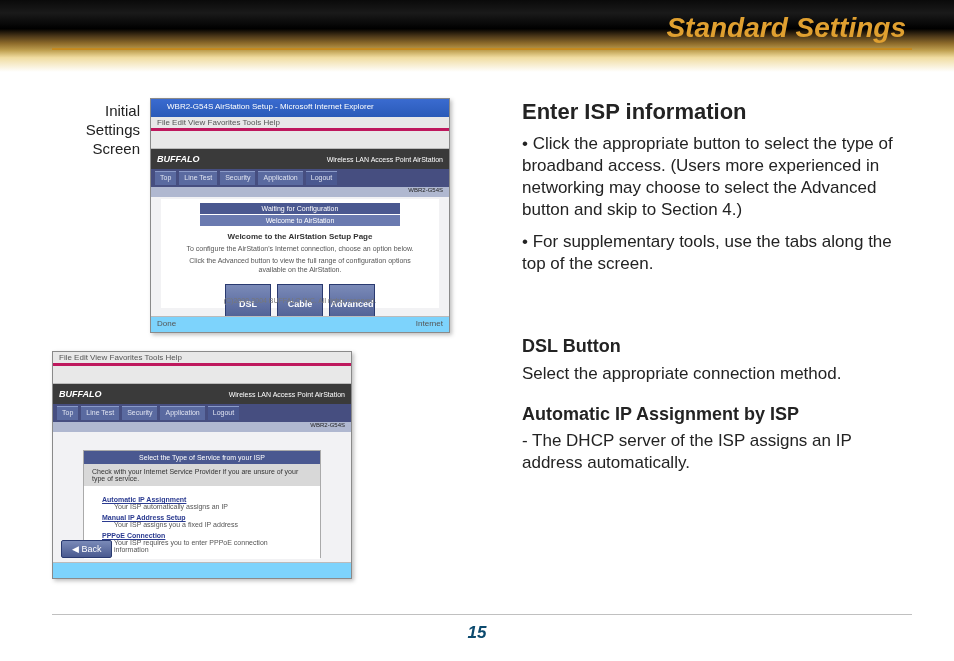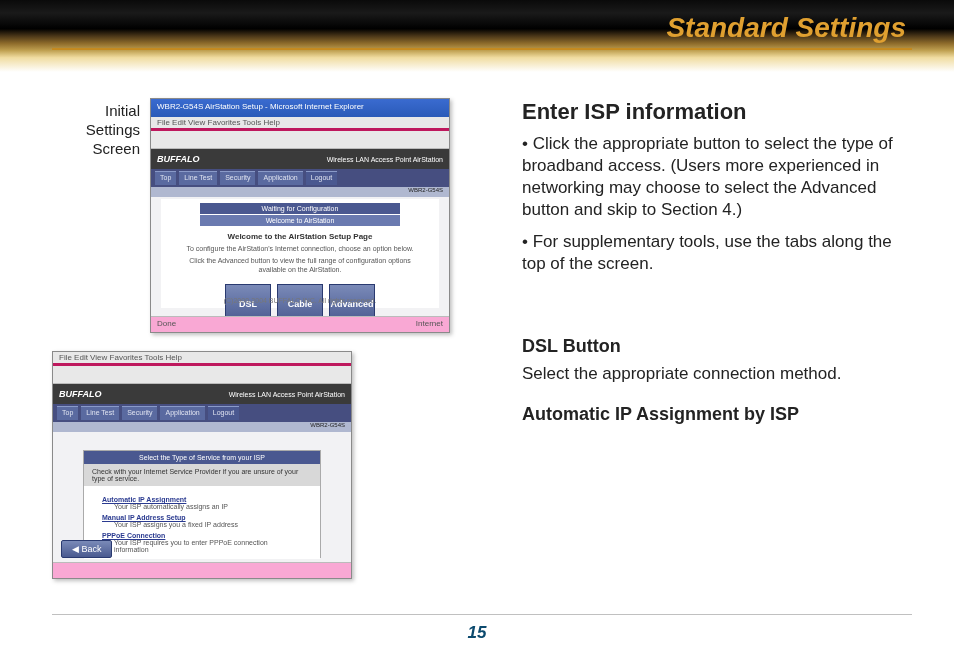--- a/index.html
+++ b/index.html
@@ -72,21 +72,21 @@
     box-shadow: 2px 2px 4px rgba(0,0,0,.25);
     position: relative;
     overflow: hidden;
   }
   .shot2 { height: 228px; }
   .ie-title {
     height: 18px;
     background: linear-gradient(#3a6bd0,#2a5ab8);
     color: #fff;
     font-size: 8px;
-    padding: 3px 6px;
+    padding: 3px 16px;
     white-space: nowrap;
   }
   .ie-menu {
     height: 14px;
     background: #e8e8e8;
     font-size: 8px;
     color: #555;
     padding: 1px 6px;
     border-bottom: 3px solid #be185d;
   }
@@ -201,21 +201,21 @@
     bottom: 28px;
     left: 0; right: 0;
     text-align: center;
     font-size: 7px;
     color: #777;
   }
   .status-bar {
     position: absolute;
     bottom: 0; left: 0; right: 0;
     height: 16px;
-    background: #f9a8d4;
+    background: #7dd3fc;
     border-top: 1px solid #bbb;
     font-size: 8px;
     color: #555;
     padding: 2px 6px;
     display: flex;
     justify-content: space-between;
   }
   
   .sel-band {
     background: #4a5890;
@@ -384,19 +384,20 @@
     <p>• Click the appropriate button to select the type of broadband access.  (Users more experienced in networking may choose to select the Advanced button and skip to Section 4.)</p>
     <p>• For supplementary tools, use the tabs along the top of the screen.</p>
 
     <div class="sec2">
       <h3>DSL Button</h3>
       <p>Select the appropriate connection method.</p>
     </div>
 
     <div class="sec3">
       <h3>Automatic IP Assignment by ISP</h3>
+      <p>- The DHCP server of the ISP assigns an IP address automatically.</p>
     </div>
   </div>
 
 </div>
 
 <div class="foot-line"></div>
 <div class="page-num">15</div>
 
 </body></html>

